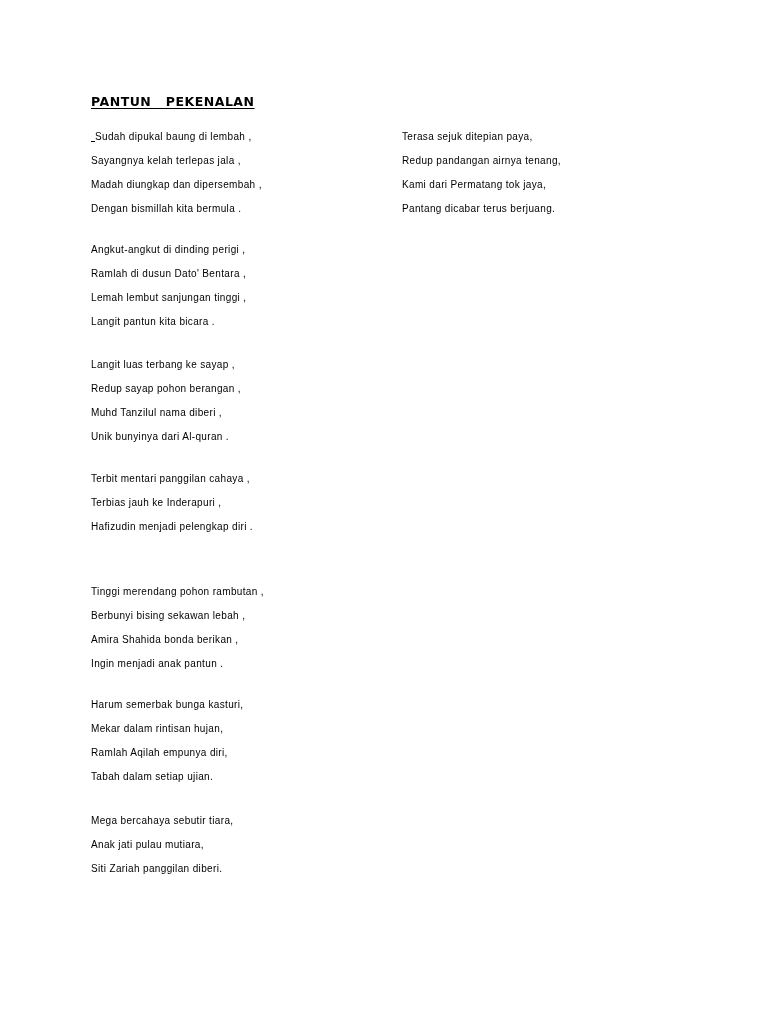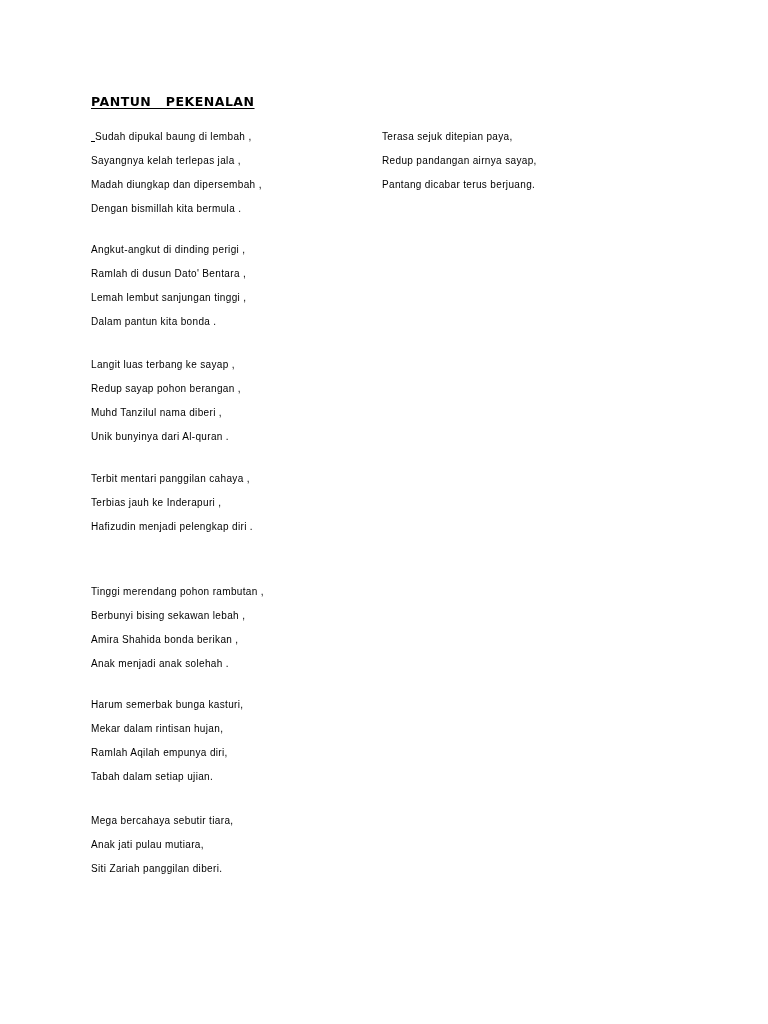--- a/index.html
+++ b/index.html
@@ -19,70 +19,71 @@
       white-space: pre;
     }
     .stanza { position: absolute; }
     .line {
       height: 24px; line-height: 24px;
       font-weight: normal; font-size: 10px;
       letter-spacing: 0.35px;
       white-space: pre;
     }
     .col-left { left: 91px; }
-    .col-right { left: 382px; }
+    .col-right { left: 402px; }
     .cursor-mark {
       display: inline-block; width: 4px; height: 1px; background: #000;
       vertical-align: baseline; margin-right: 0px; position: relative; top: 2px;
     }
   </style>
 </head>
 <body>
 
 <div class="page">
   <div class="title">PANTUN   PEKENALAN</div>
 
   <div class="stanza col-left" style="top:125px">
     <div class="line"><span class="cursor-mark"></span><span>Sudah dipukal baung di lembah ,</span></div>
     <div class="line">Sayangnya kelah terlepas jala ,</div>
     <div class="line">Madah diungkap dan dipersembah ,</div>
     <div class="line">Dengan bismillah kita bermula .</div>
   </div>
 
   <div class="stanza col-right" style="top:125px">
     <div class="line">Terasa sejuk ditepian paya,</div>
-    <div class="line">Redup pandangan airnya sayap,</div>
+    <div class="line">Redup pandangan airnya tenang,</div>
+    <div class="line">Kami dari Permatang tok jaya,</div>
     <div class="line">Pantang dicabar terus berjuang.</div>
   </div>
 
   <div class="stanza col-left" style="top:238px">
     <div class="line">Angkut-angkut di dinding perigi ,</div>
     <div class="line">Ramlah di dusun Dato' Bentara ,</div>
     <div class="line">Lemah lembut sanjungan tinggi ,</div>
-    <div class="line">Dalam pantun kita bonda .</div>
+    <div class="line">Langit pantun kita bicara .</div>
   </div>
 
   <div class="stanza col-left" style="top:353px">
     <div class="line">Langit luas terbang ke sayap ,</div>
     <div class="line">Redup sayap pohon berangan ,</div>
     <div class="line">Muhd Tanzilul nama diberi ,</div>
     <div class="line">Unik bunyinya dari Al-quran .</div>
   </div>
 
   <div class="stanza col-left" style="top:467px">
     <div class="line">Terbit mentari panggilan cahaya ,</div>
     <div class="line">Terbias jauh ke Inderapuri ,</div>
     <div class="line">Hafizudin menjadi pelengkap diri .</div>
   </div>
 
   <div class="stanza col-left" style="top:580px">
     <div class="line">Tinggi merendang pohon rambutan ,</div>
     <div class="line">Berbunyi bising sekawan lebah ,</div>
     <div class="line">Amira Shahida bonda berikan ,</div>
-    <div class="line">Anak menjadi anak solehah .</div>
+    <div class="line">Ingin menjadi anak pantun .</div>
   </div>
 
   <div class="stanza col-left" style="top:693px">
     <div class="line">Harum semerbak bunga kasturi,</div>
     <div class="line">Mekar dalam rintisan hujan,</div>
     <div class="line">Ramlah Aqilah empunya diri,</div>
     <div class="line">Tabah dalam setiap ujian.</div>
   </div>
 
   <div class="stanza col-left" style="top:809px">

